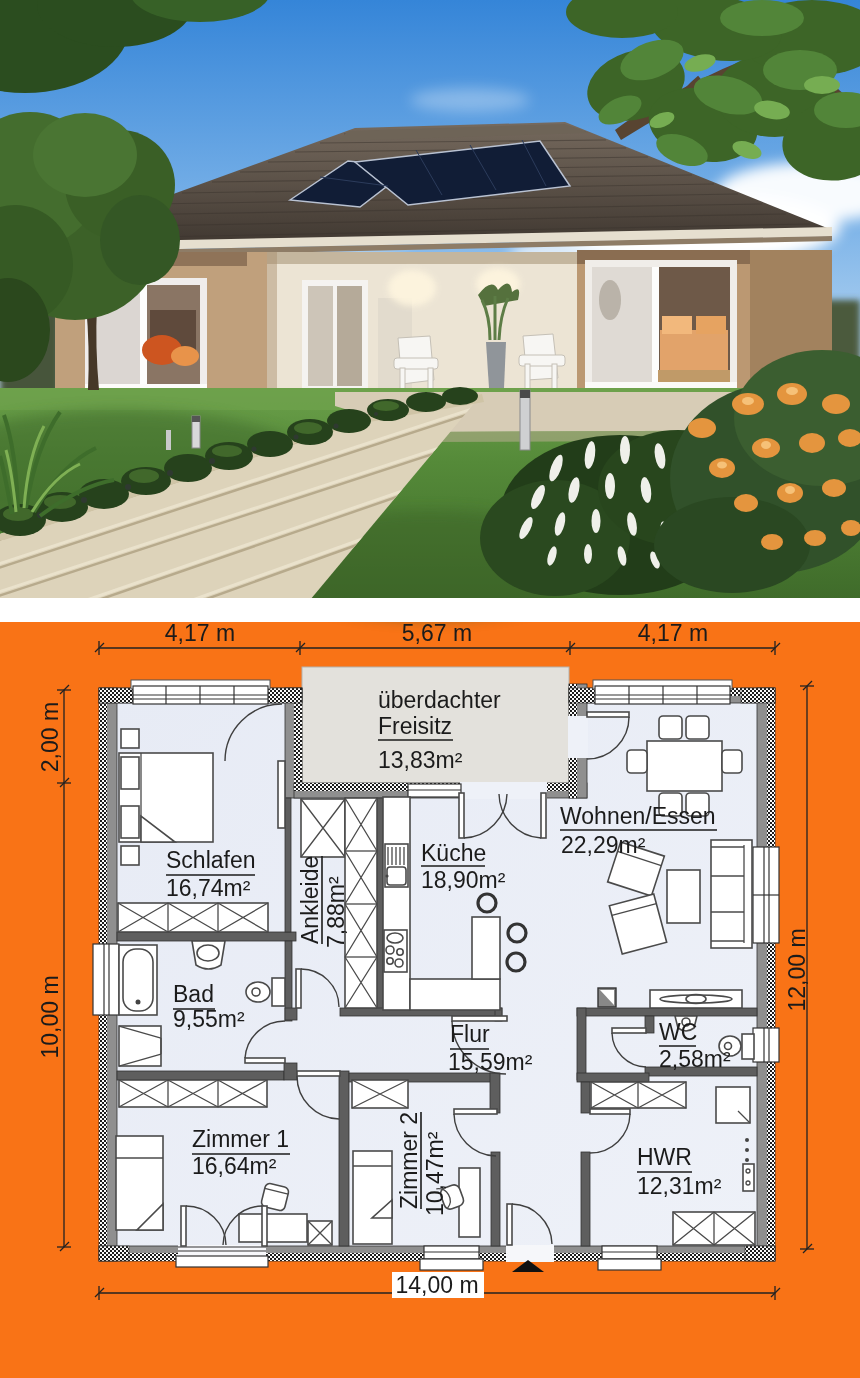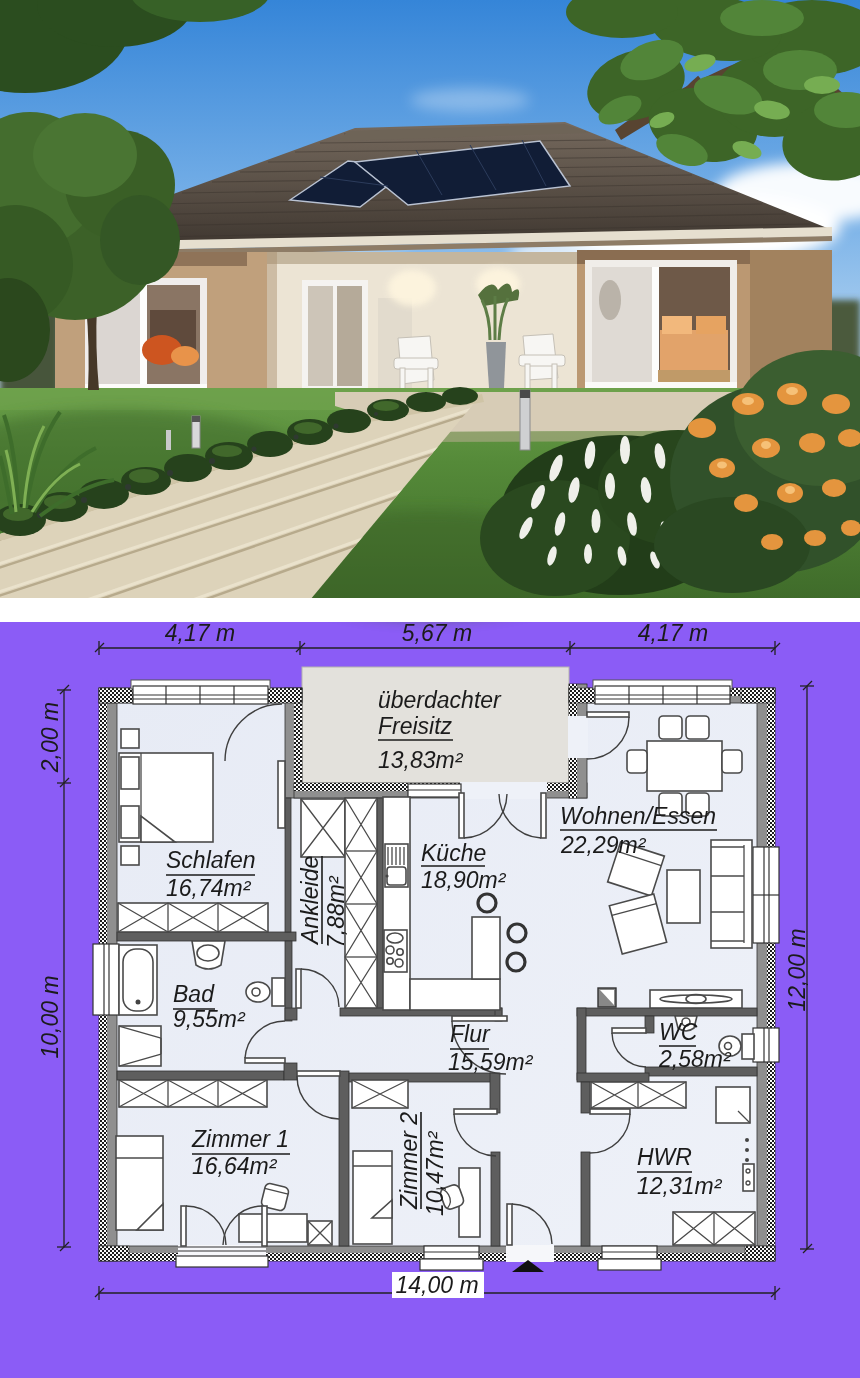--- a/index.html
+++ b/index.html
@@ -1,17 +1,17 @@
 <!DOCTYPE html>
 <html><head>
 <meta charset="utf-8">
 <style>
   html,body{margin:0;padding:0;background:#fff;}
-  #page{position:relative;width:860px;height:1378px;background:#8b5cf6;overflow:hidden;
-        font-family:"Liberation Sans", sans-serif;font-style:italic;}
+  #page{position:relative;width:860px;height:1378px;background:#f97316;overflow:hidden;
+        font-family:"Liberation Sans", sans-serif;}
   svg{display:block;}
   .rl{font-family:"Liberation Sans", sans-serif;font-size:23px;fill:#1b1b1b;}
   .dm{font-family:"Liberation Sans", sans-serif;font-size:23px;fill:#1b1b1b;}
   .fu{fill:#fff;stroke:#4a4a4a;stroke-width:1.6;}
   .fn{fill:none;stroke:#4a4a4a;stroke-width:1.6;}
   .fx{fill:none;stroke:#4a4a4a;stroke-width:1.3;}
   .dr{fill:none;stroke:#3f3f3f;stroke-width:1.4;}
   .iw{fill:#5e5e5e;stroke:#333;stroke-width:0.8;}
   .wd{fill:#fff;stroke:#333;stroke-width:1.2;}
 </style>

